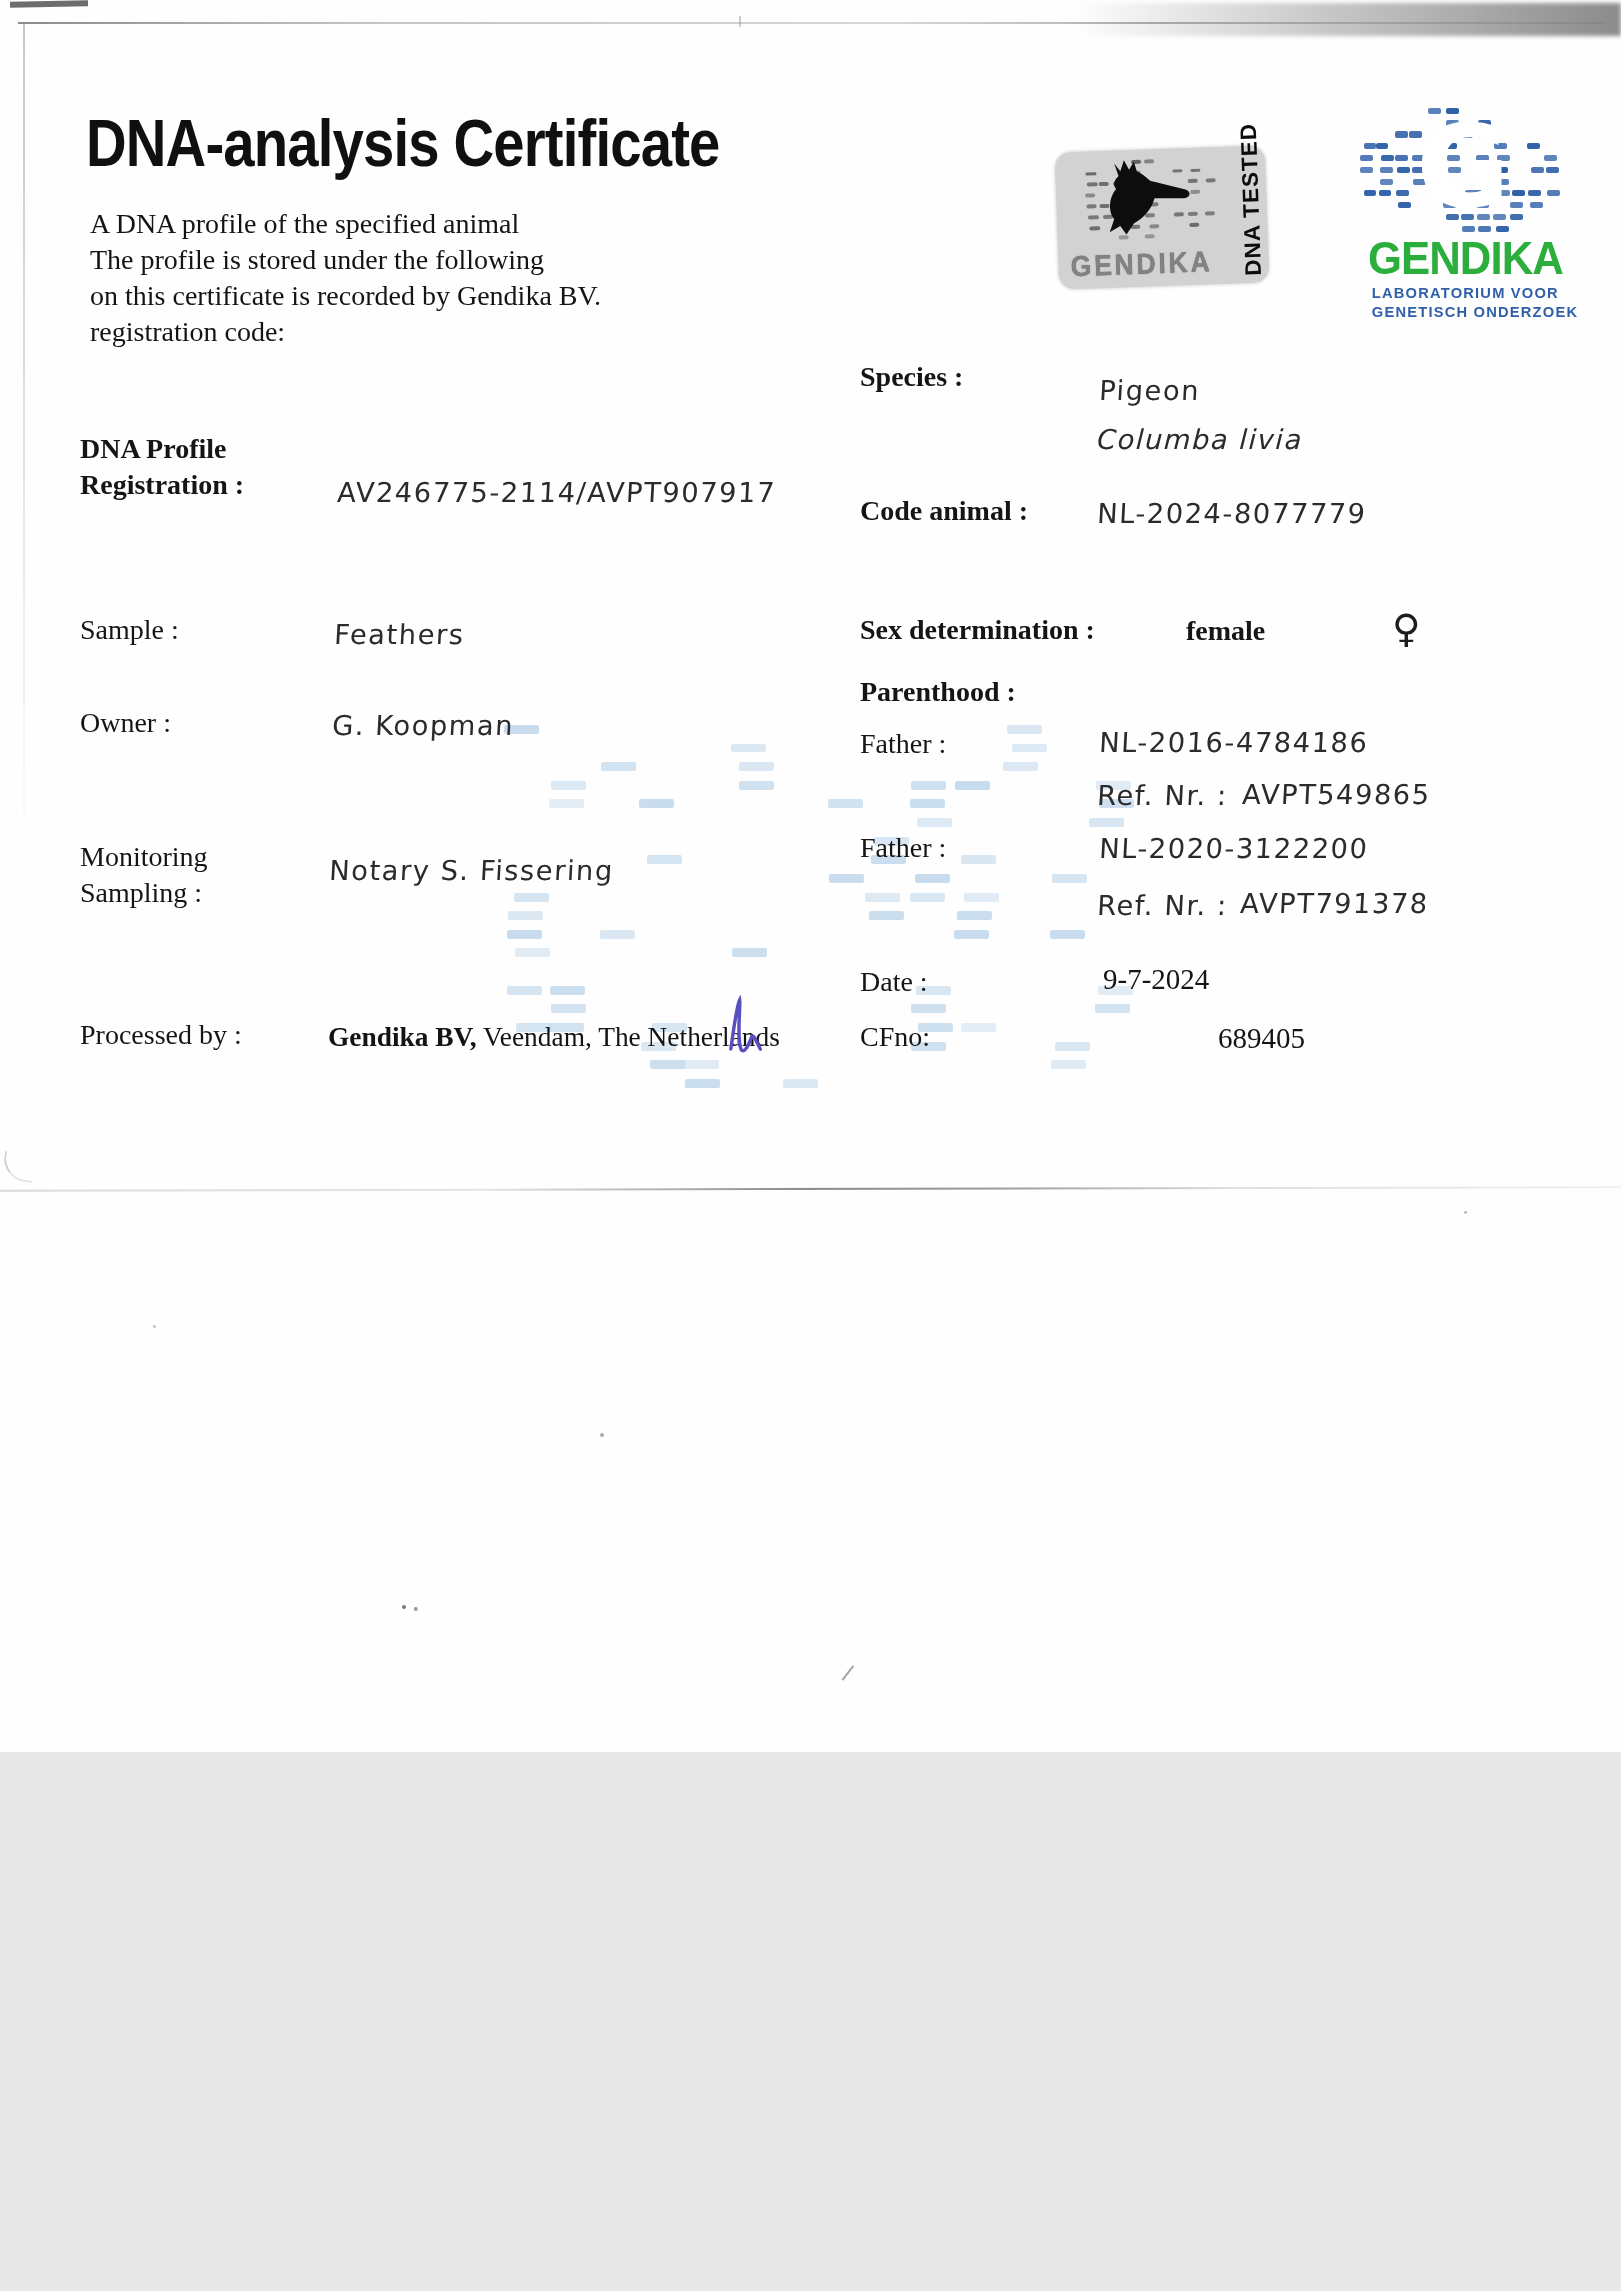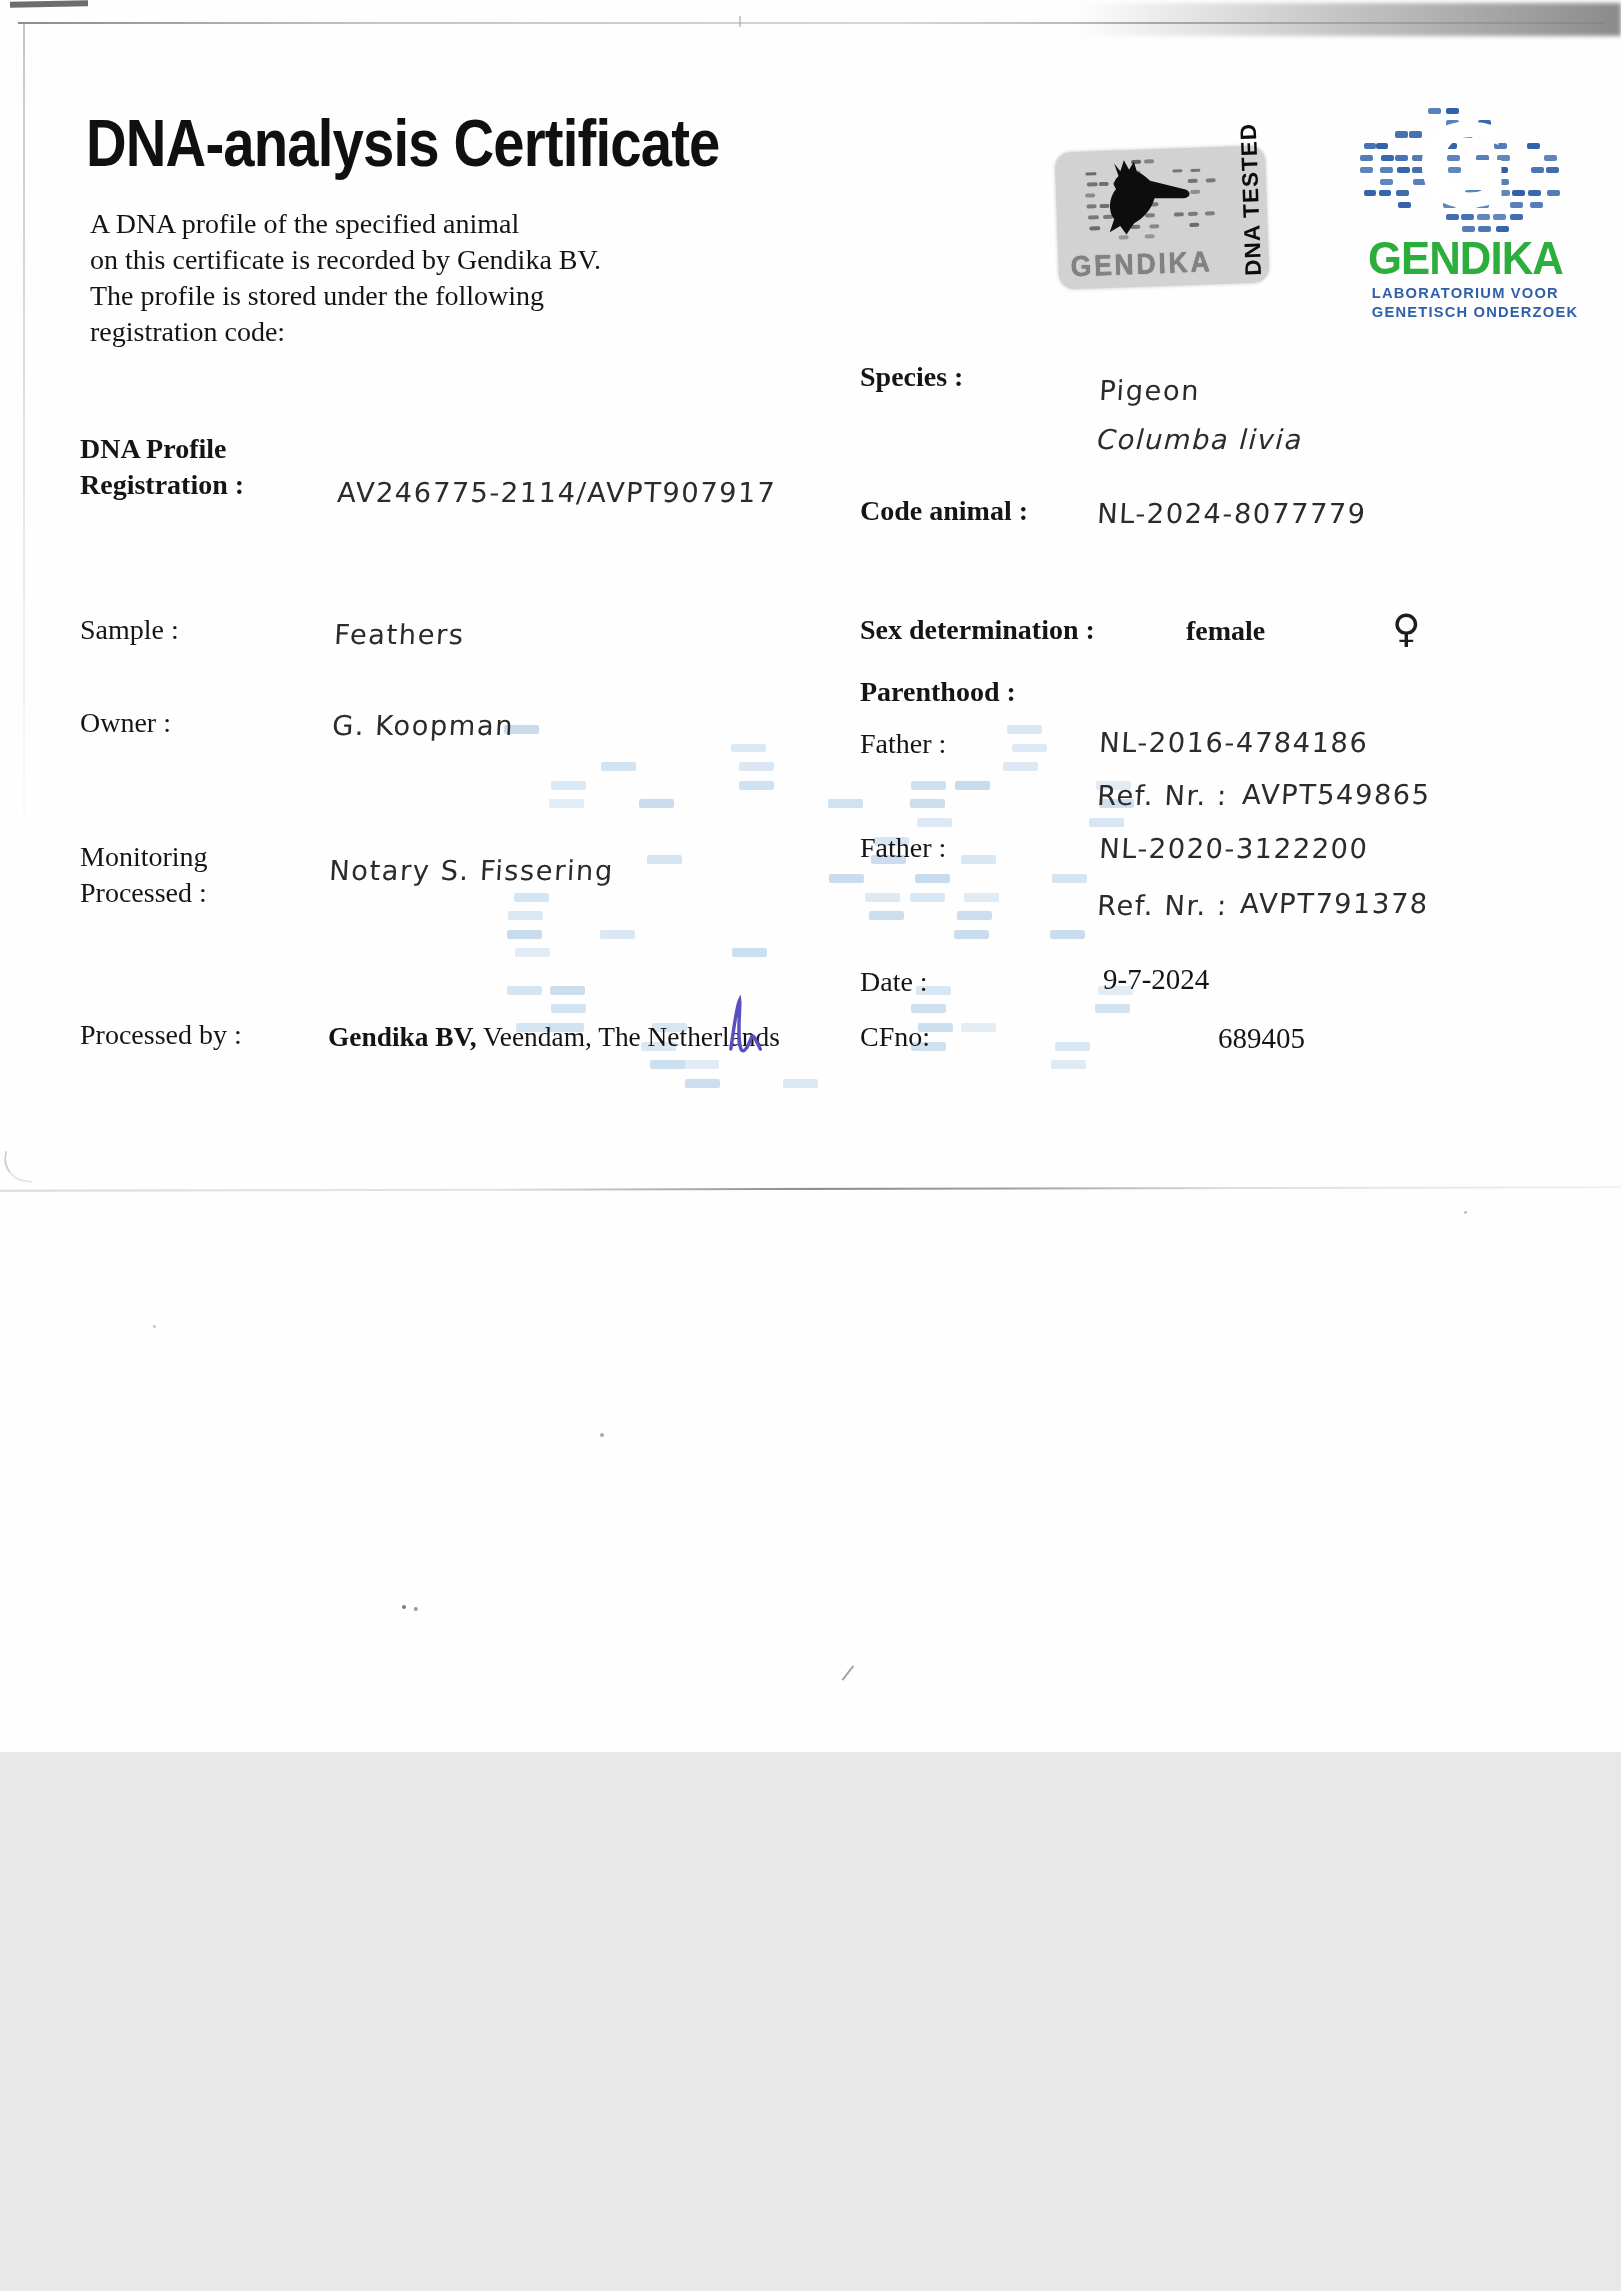--- a/index.html
+++ b/index.html
@@ -191,22 +191,22 @@
       <i class="band" style="left: 586px; top: 56px; width: 35px; height: 8.8px; background: var(--watermark-blue); opacity: 0.428288;"></i>
       <i class="band" style="left: 589px; top: 74px; width: 35px; height: 8.8px; background: var(--watermark-blue); opacity: 0.693126;"></i>
       <i class="band" style="left: 579px; top: 93px; width: 35px; height: 8.8px; background: var(--watermark-blue); opacity: 0.566877;"></i>
       <i class="band" style="left: 588px; top: 261px; width: 35px; height: 8.8px; background: var(--watermark-blue); opacity: 0.403572;"></i>
       <i class="band" style="left: 585px; top: 279px; width: 35px; height: 8.8px; background: var(--watermark-blue); opacity: 0.652404;"></i>
     </div>
 
   <h1 class="abs title" style="margin:0;">DNA-analysis Certificate</h1>
   <div class="abs intro">
     <div>A DNA profile of the specified animal</div>
+    <div>The profile is stored under the following</div>
     <div>on this certificate is recorded by Gendika BV.</div>
-    <div>The profile is stored under the following</div>
     <div>registration code:</div>
   </div>
 
   <div class="abs sticker">
     <div class="sticker-pattern">
         <i class="band" style="left: 14.6px; top: 10.8px; width: 10.8px; height: 3.9px; background: rgb(69, 69, 69); opacity: 0.737408;"></i>
         <i class="band" style="left: 15.7px; top: 21.6px; width: 10.8px; height: 3.9px; background: rgb(69, 69, 69); opacity: 0.672611;"></i>
         <i class="band" style="left: 13px; top: 32px; width: 10.8px; height: 3.9px; background: rgb(69, 69, 69); opacity: 0.510443;"></i>
         <i class="band" style="left: 14px; top: 43px; width: 10.8px; height: 3.9px; background: rgb(69, 69, 69); opacity: 0.633004;"></i>
         <i class="band" style="left: 15.3px; top: 54px; width: 10.8px; height: 3.9px; background: rgb(69, 69, 69); opacity: 0.630616;"></i>
@@ -322,21 +322,21 @@
   <span class="abs hand f-reg-value">AV246775-2114/AVPT907917</span>
 
   <span class="abs lbl f-sample-label">Sample :</span>
   <span class="abs hand f-sample-value">Feathers</span>
 
   <span class="abs lbl f-owner-label">Owner :</span>
   <span class="abs hand f-owner-value">G. Koopman</span>
 
   <div class="abs lbl f-mon-label">
     <div>Monitoring</div>
-    <div>Processed :</div>
+    <div>Sampling :</div>
   </div>
   <span class="abs hand f-mon-value">Notary S. Fissering</span>
 
   <span class="abs lbl f-proc-label">Processed by :</span>
   <span class="abs f-proc-value"><span class="b">Gendika BV,</span><span> Veendam, The Netherlands</span></span>
 
   <svg class="abs signature" viewBox="0 0 56 66">
     <path d="M10,56 C13,34 17,10 19,6 C20,12 16,42 20,55 C23,63 28,52 31,44 C33,40 35,46 40,56"></path>
   </svg>
 

